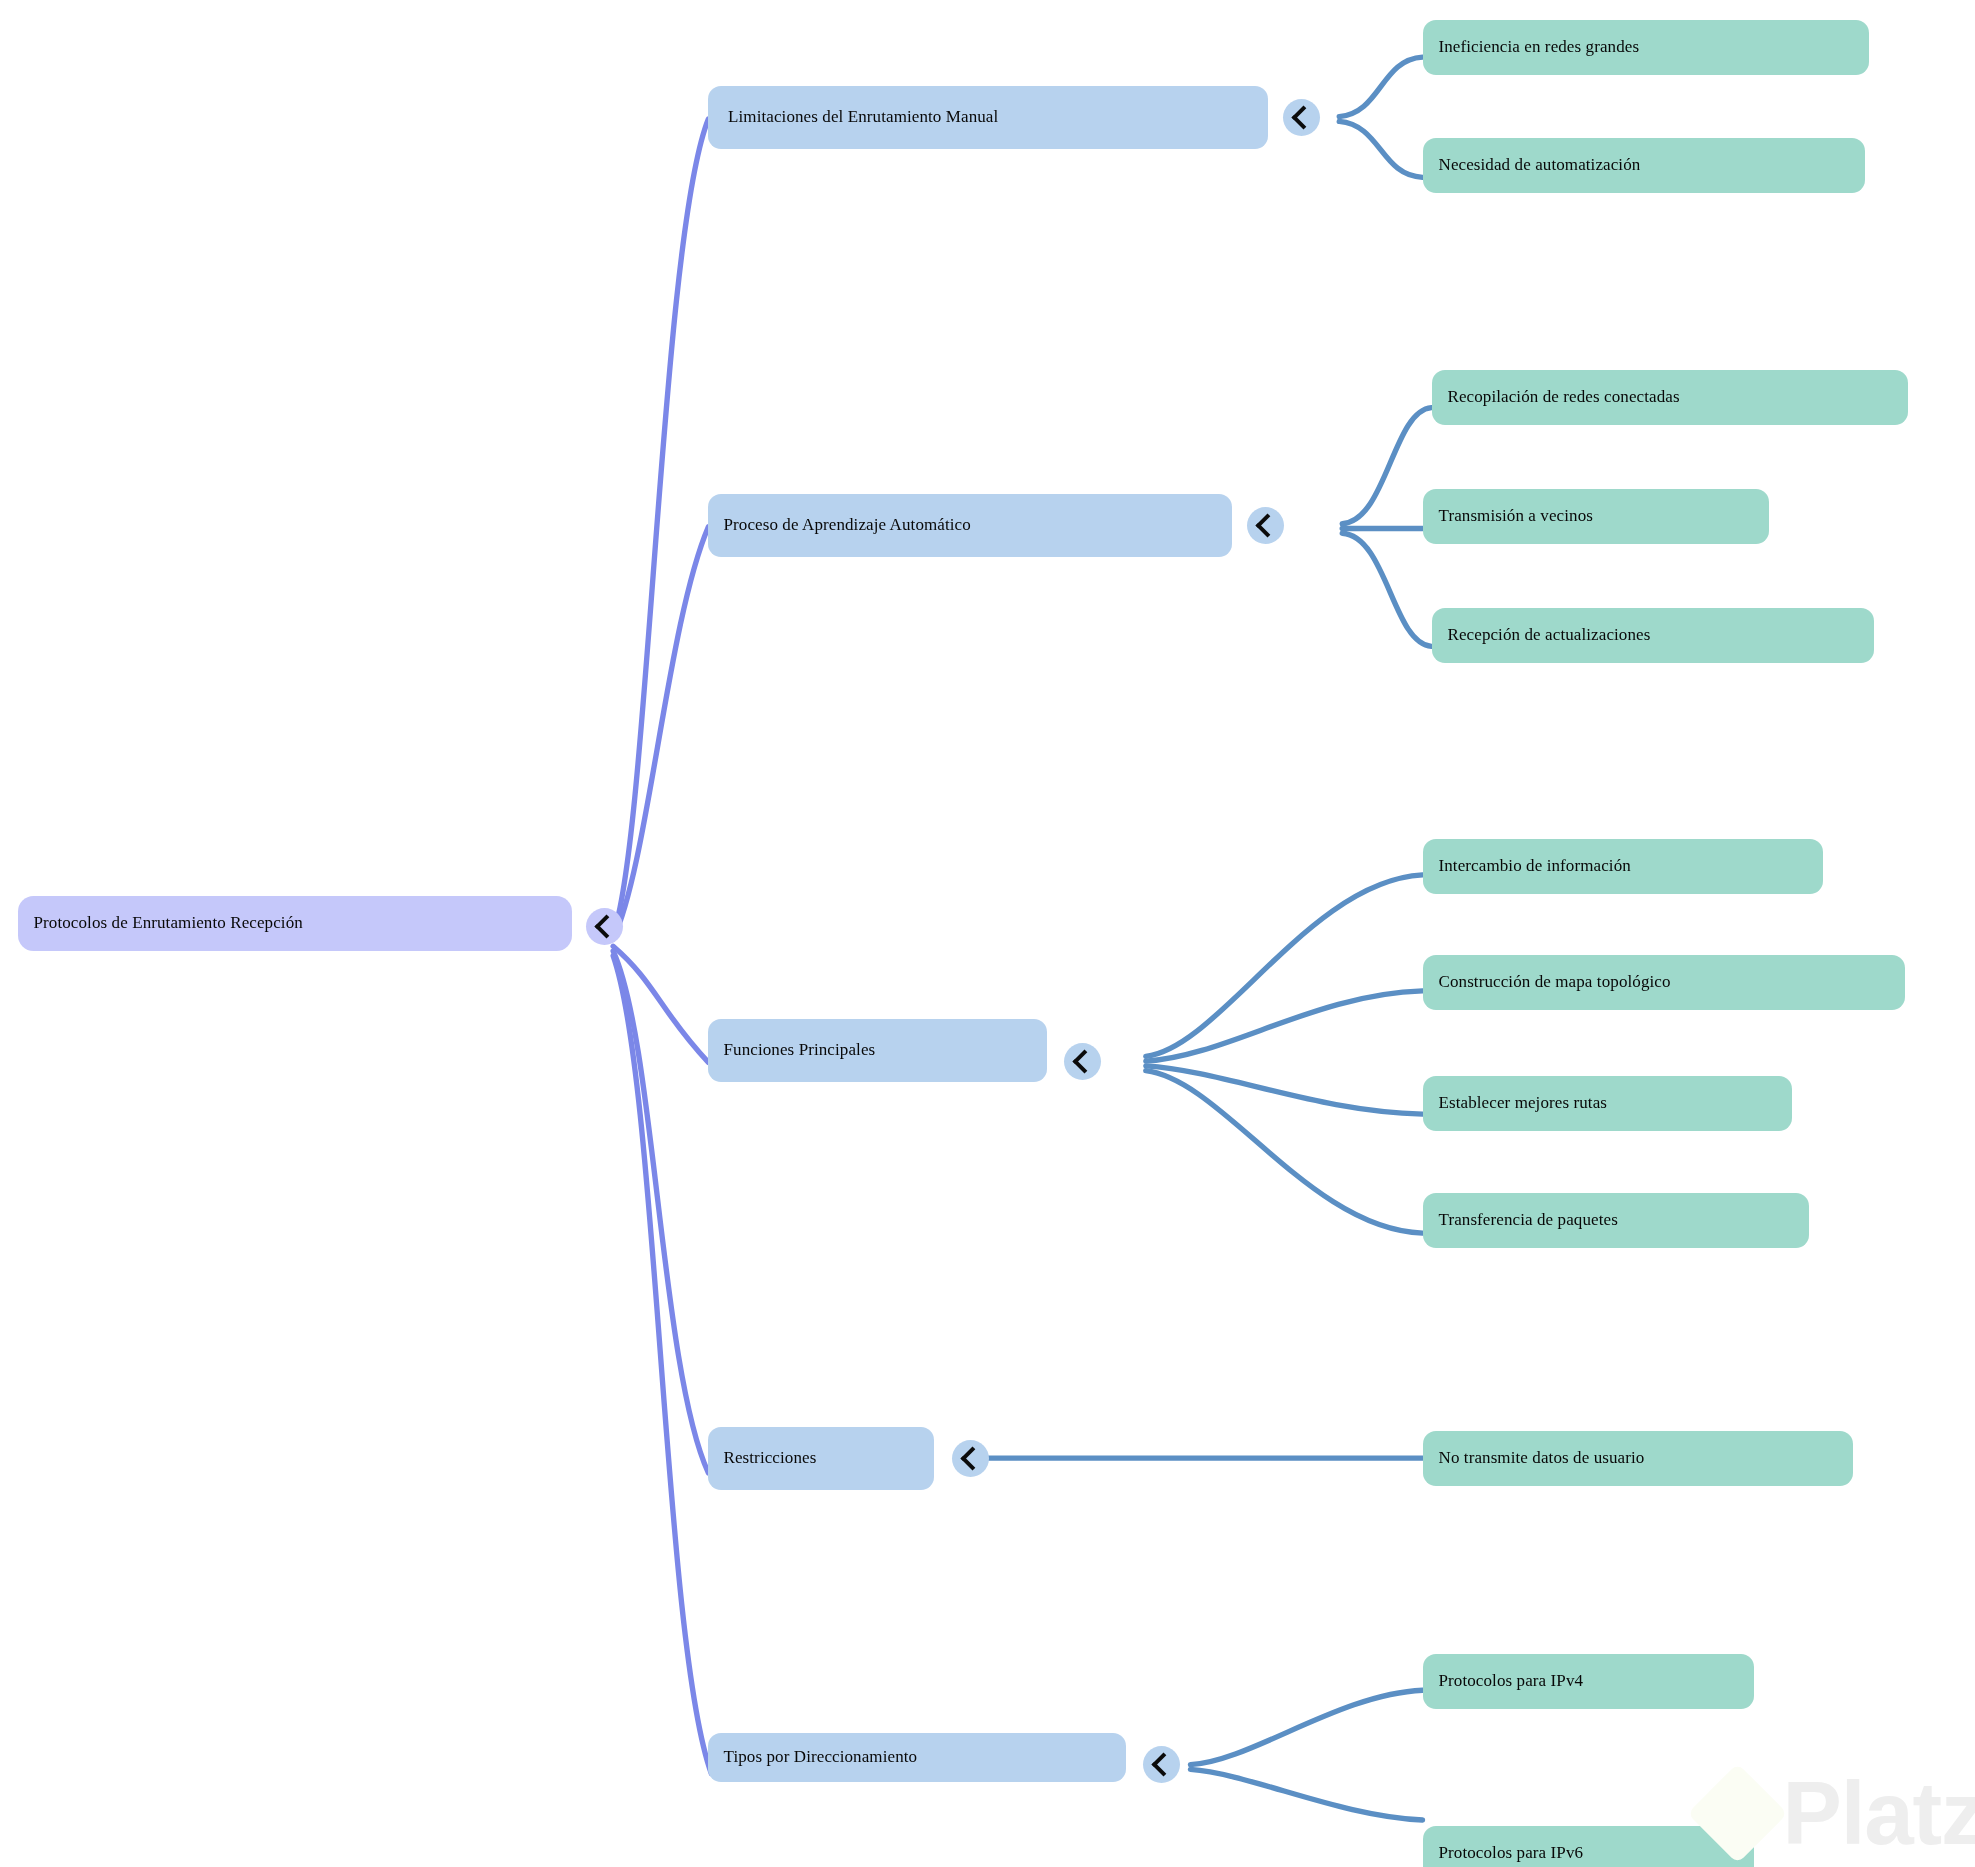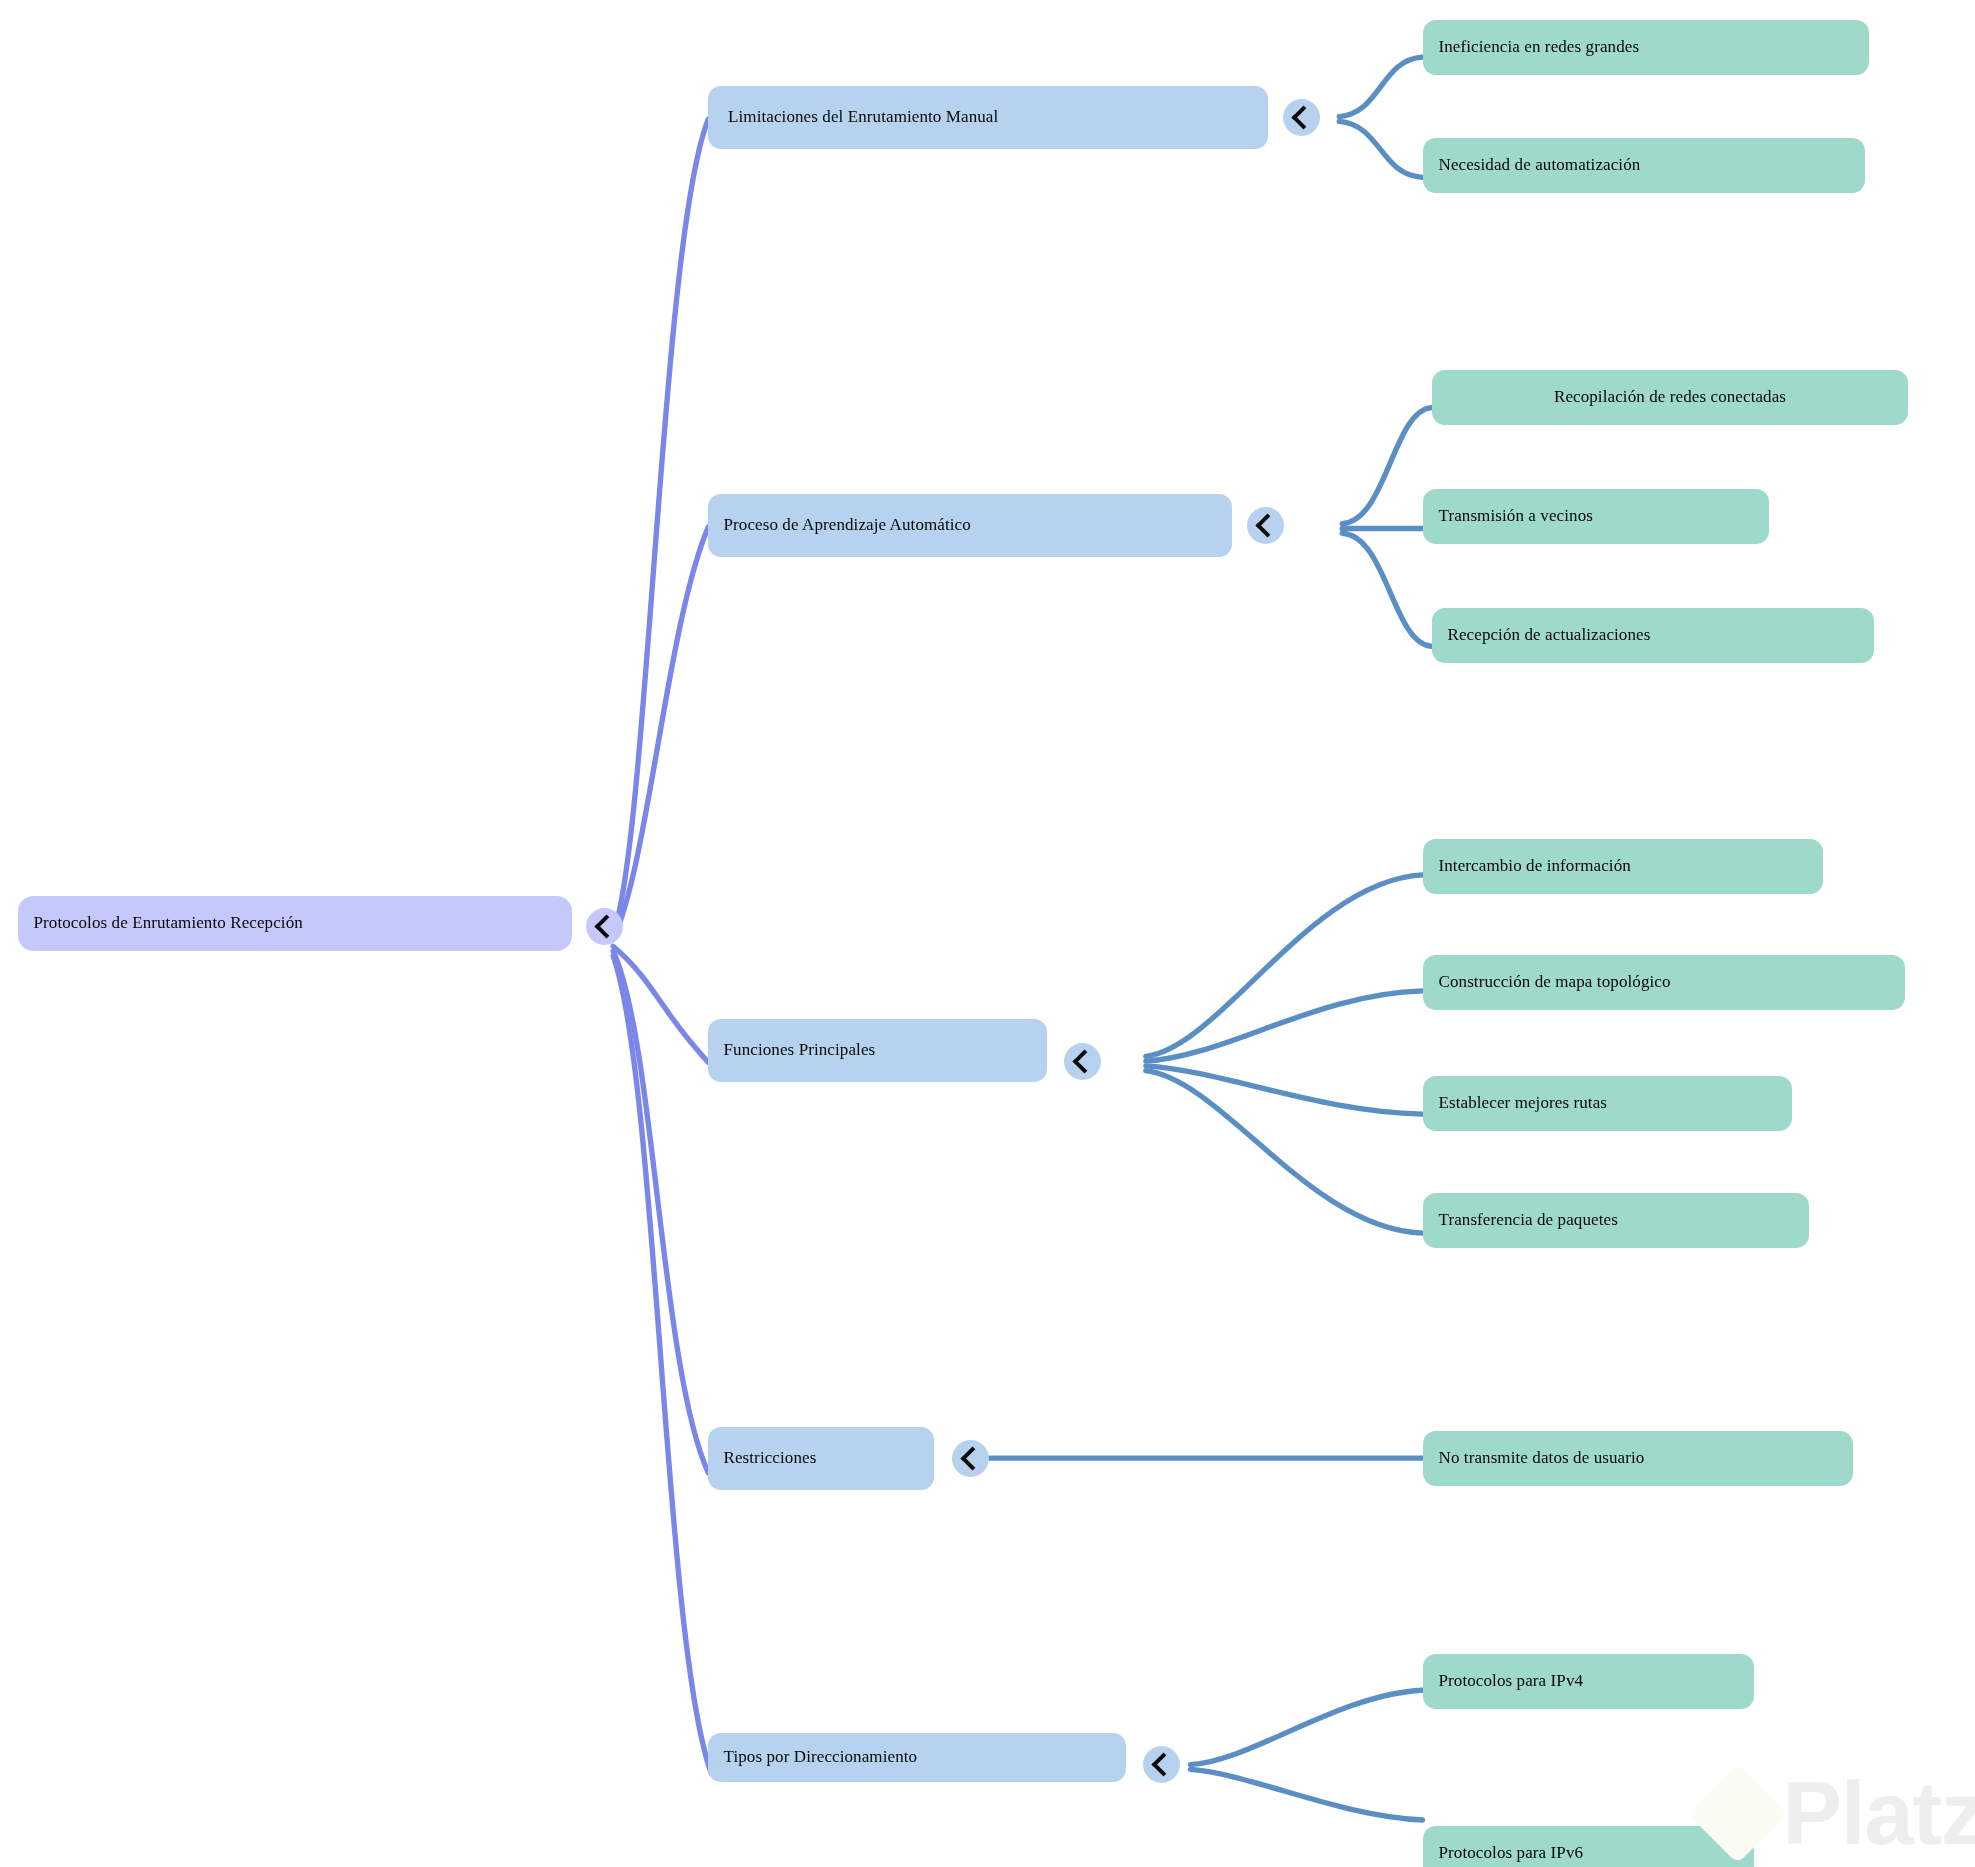--- a/index.html
+++ b/index.html
@@ -157,21 +157,21 @@
   <div class="node leaf" style="left:1423px; top:138px; width:442px; height:55px;">
     <span class="node-label">Necesidad de automatización</span>
   </div>
 
   <div class="node branch" style="left:708px; top:494px; width:524px; height:63px;">
     <span class="node-label">Proceso de Aprendizaje Automático</span>
   </div>
   <div class="toggle branch-toggle" style="left:1247px; top:507px; width:37px; height:37px;">
     <span class="chev"></span>
   </div>
-  <div class="node leaf" style="left:1432px; top:370px; width:476px; height:55px;justify-content:center;">
+  <div class="node leaf" style="left:1432px; top:370px; width:476px; height:55px;">
     <span class="node-label">Recopilación de redes conectadas</span>
   </div>
   <div class="node leaf" style="left:1423px; top:489px; width:346px; height:55px;">
     <span class="node-label">Transmisión a vecinos</span>
   </div>
   <div class="node leaf" style="left:1432px; top:608px; width:442px; height:55px;">
     <span class="node-label">Recepción de actualizaciones</span>
   </div>
 
   <div class="node branch" style="left:708px; top:1019px; width:339px; height:63px;">

